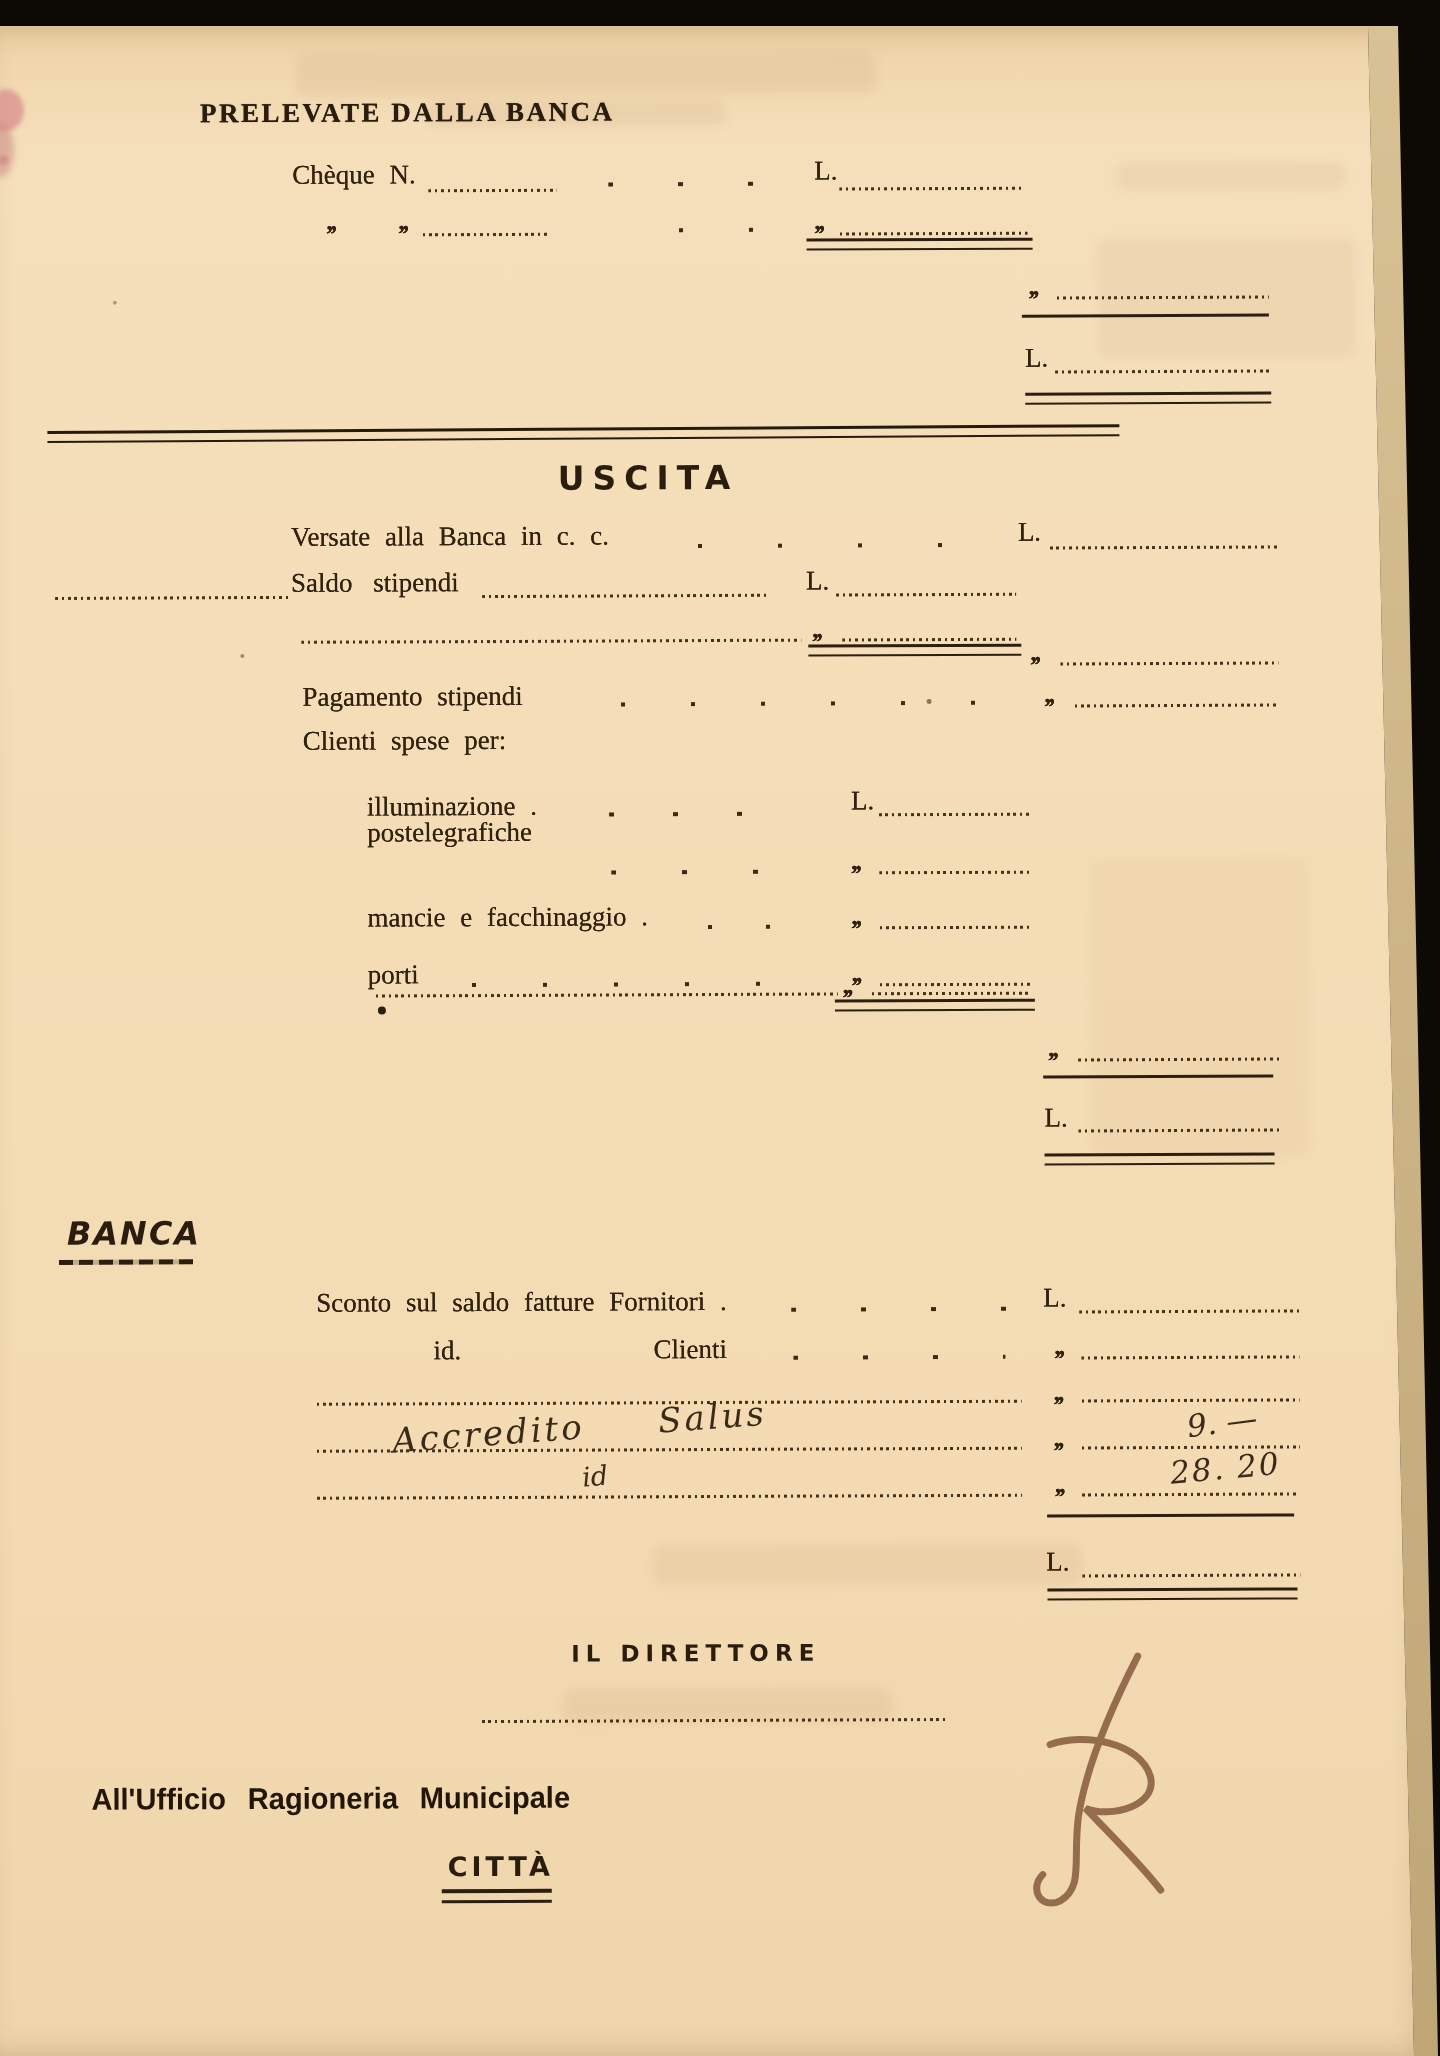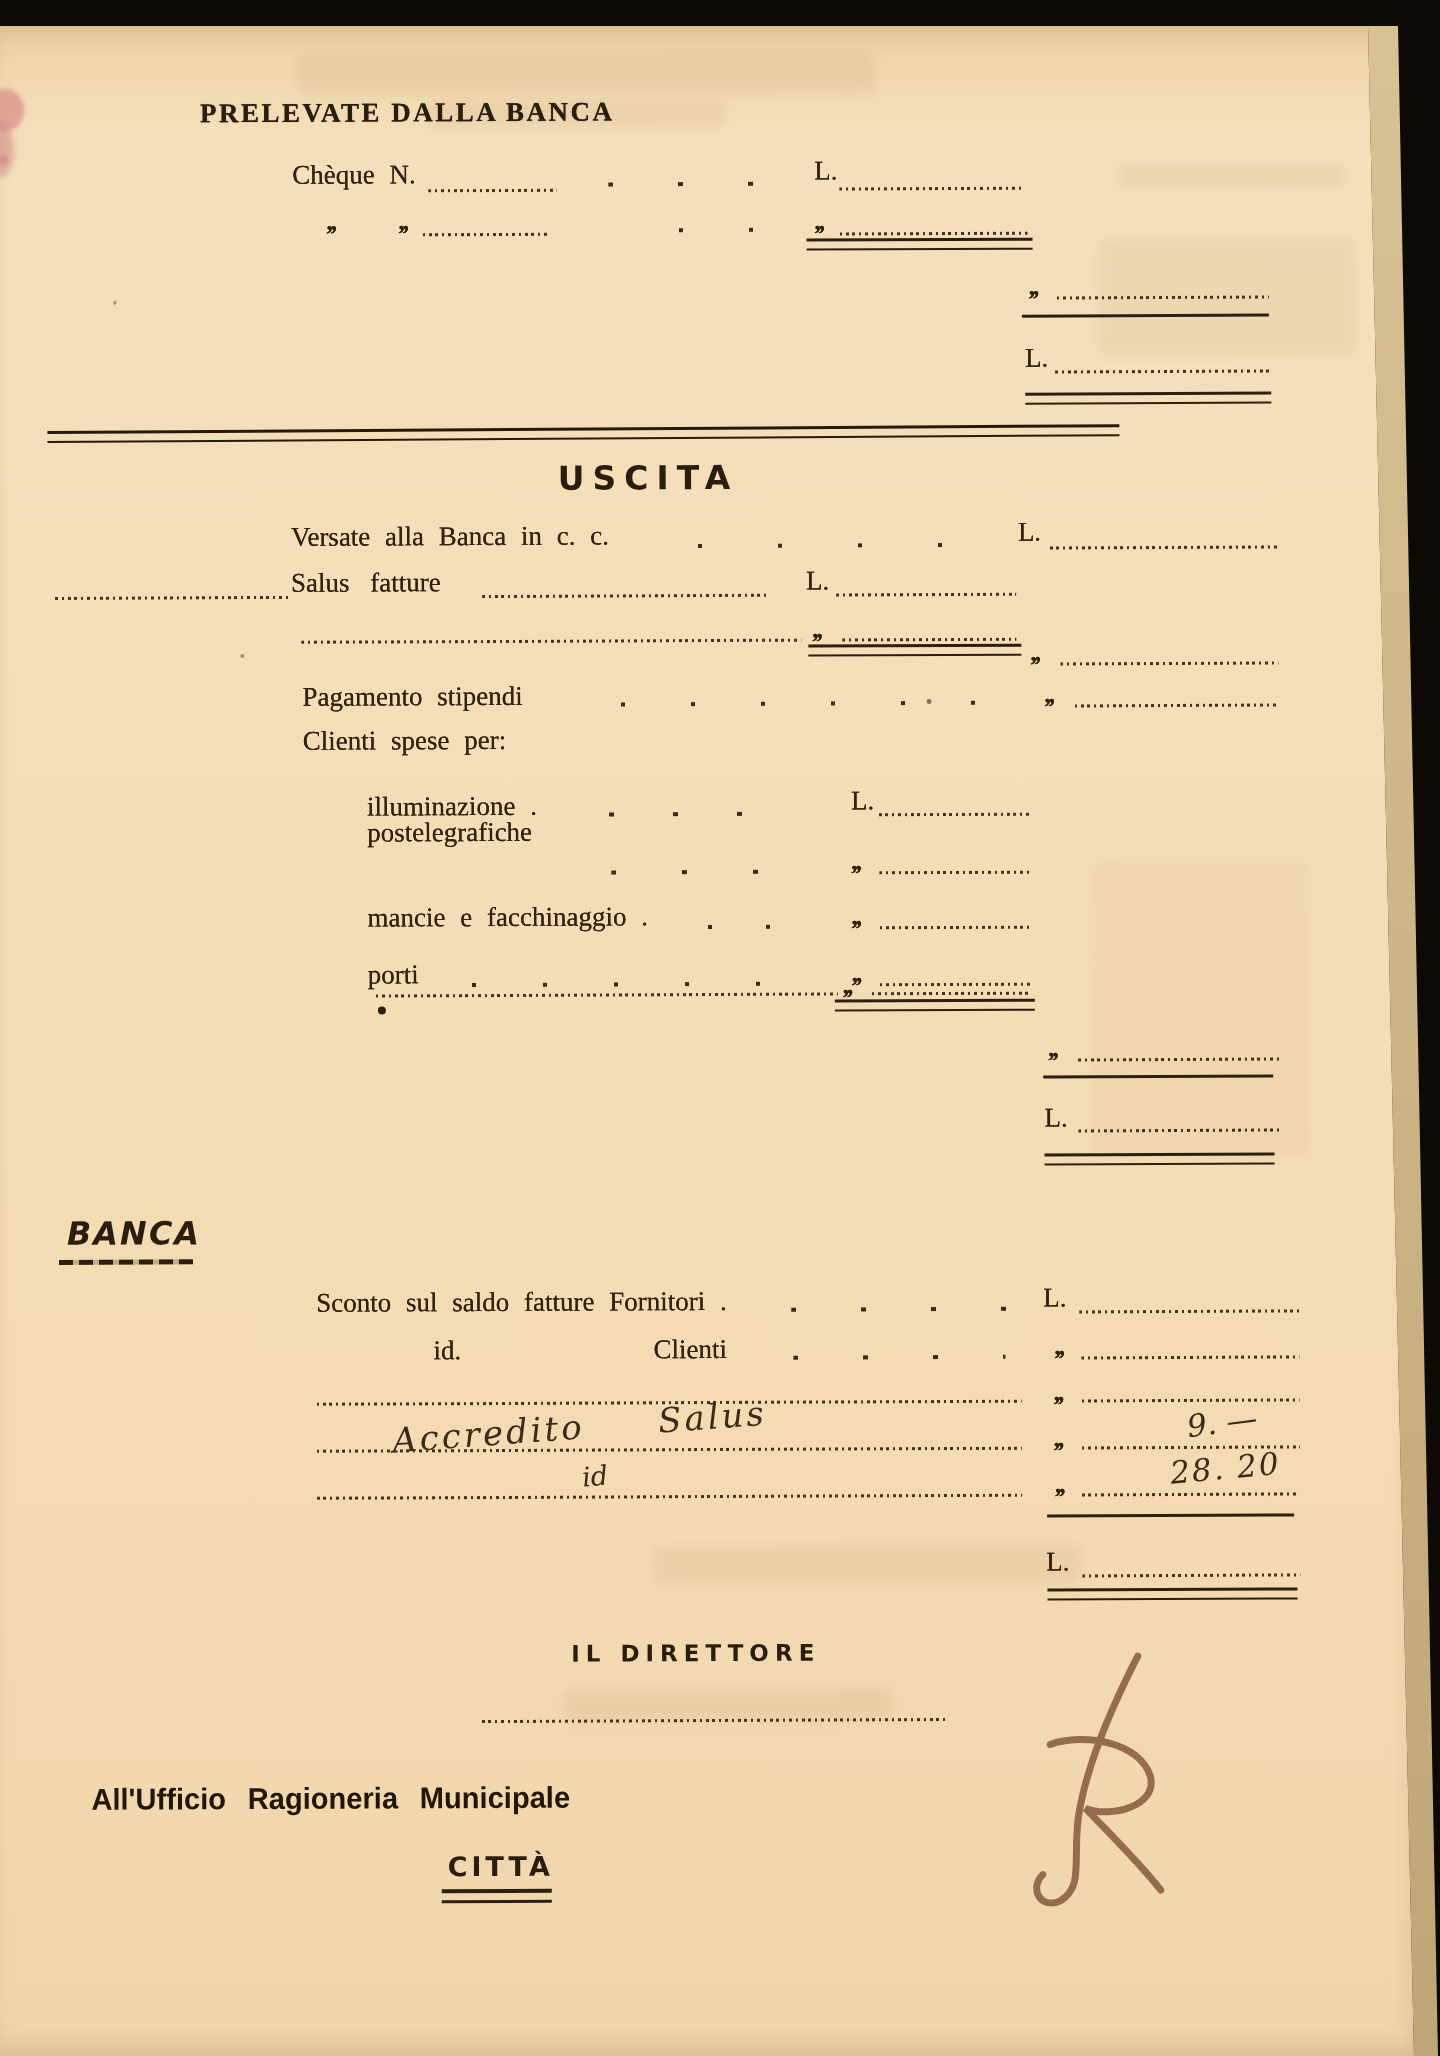--- a/index.html
+++ b/index.html
@@ -86,21 +86,21 @@
     <div class="abs longrule" style="left:50px;top:427px;width:1072px"></div>
 
     <div class="abs big" style="left:560px;top:458px">USCITA</div>
 
     <div class="abs lbl" style="left:293px;top:520px">Versate alla Banca in c. c.</div>
     <div class="abs sdots sd80" style="left:700px;top:544px;width:262px"></div>
     <div class="abs cur" style="left:1020px;top:518px">L.</div>
     <div class="abs dotl" style="left:1052px;top:548px;width:228px"></div>
 
     <div class="abs dotl" style="left:57px;top:594px;width:233px"></div>
-    <div class="abs lbl" style="left:293px;top:566px;word-spacing:14px">Salus fatture</div>
+    <div class="abs lbl" style="left:293px;top:566px;word-spacing:14px">Saldo stipendi</div>
     <div class="abs dotl" style="left:484px;top:594px;width:286px"></div>
     <div class="abs cur" style="left:808px;top:566px">L.</div>
     <div class="abs dotl" style="left:838px;top:594px;width:180px"></div>
 
     <div class="abs dotl" style="left:303px;top:639px;width:500px"></div>
     <div class="abs cur ditto" style="left:814px;top:616px">,,</div>
     <div class="abs dotl" style="left:844px;top:639px;width:174px"></div>
     <div class="abs dbl" style="left:810px;top:645px;width:213px"></div>
     <div class="abs cur ditto" style="left:1032px;top:640px">,,</div>
     <div class="abs dotl" style="left:1062px;top:664px;width:218px"></div>

